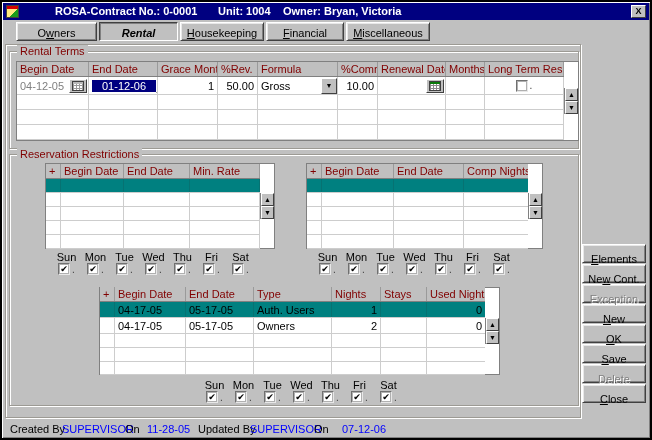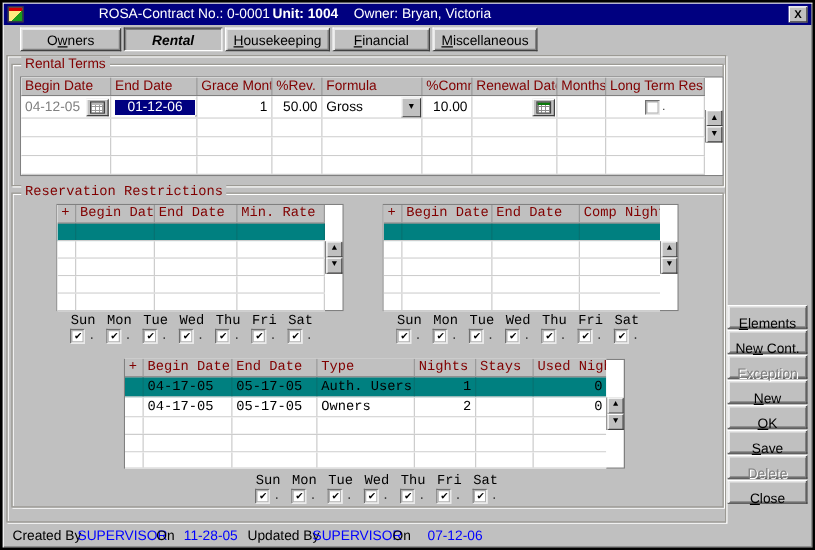--- a/index.html
+++ b/index.html
@@ -10,23 +10,23 @@
             overflow:hidden; }
 
   
   .titlebar { position:absolute; left:1px; top:1px; width:646px; height:17px;
               background:#000080; color:#fff; display:flex; align-items:center; }
   .app-icon { position:absolute; left:3px; top:2px; width:13px; height:13px;
               border:1px solid #404040; background:
                 linear-gradient(#d40000 0 3px, rgba(0,0,0,0) 3px),
                 linear-gradient(135deg,#ffe97f 0 60%, #1a9c1a 60%);
   }
-  .titletext { position:absolute; left:32px; top:2px; font-weight:normal;padding-left:44px; }
+  .titletext { position:absolute; left:8px; top:2px; font-weight:bold;padding-left:44px; }
   .titleunit { position:absolute; left:215px; top:2px; font-weight:bold; }
-  .titleowner { position:absolute; left:280px; top:2px; font-weight:normal; }
+  .titleowner { position:absolute; left:280px; top:2px; font-weight:bold; }
   .closebtn { position:absolute; right:3px; top:2px; width:15px; height:13px;
               background:#c0c0c0; border:1px solid; border-color:#fff #404040 #404040 #fff;
               font-size:9px; font-weight:bold; color:#000; text-align:center; line-height:11px; cursor:default; }
 
   
   .btn3d { background:#c0c0c0; border:1px solid; border-color:#fff #404040 #404040 #fff;
            box-shadow: inset 1px 1px 0 #e8e8e8, inset -1px -1px 0 #808080;
            font-family:"Liberation Sans", sans-serif; font-size:11px; color:#000; cursor:default; }
   .pressed { border-color:#404040 #fff #fff #404040; box-shadow: inset 1px 1px 0 #808080; font-weight:bold;font-style:italic; }
   .u { text-decoration:underline; }
@@ -223,21 +223,21 @@
             </div>
         </div>
         <span class="vscroll">
             <span class="sarr">▲</span>
             <span class="strack"></span>
             <span class="sarr">▼</span>
           </span>
       </div>
     </div>
 
-    <div class="groupbox" style="left:3px; top:109px; width:570px; height:252px;font-family:Liberation Mono, monospace;">
+    <div class="groupbox" style="left:3px; top:109px; width:570px; height:252px;">
       <span class="grouplabel">Reservation Restrictions</span>
 
       <div class="grid" style="left:35px; top:8px; width:230px; height:86px;">
         <div class="gbody">
           <div class="ghr">
             <span class="ghc a0 ctr">+</span>
             <span class="ghc a1">Begin Date</span>
             <span class="ghc a2">End Date</span>
             <span class="ghc a3">Min. Rate</span>
           </div>

